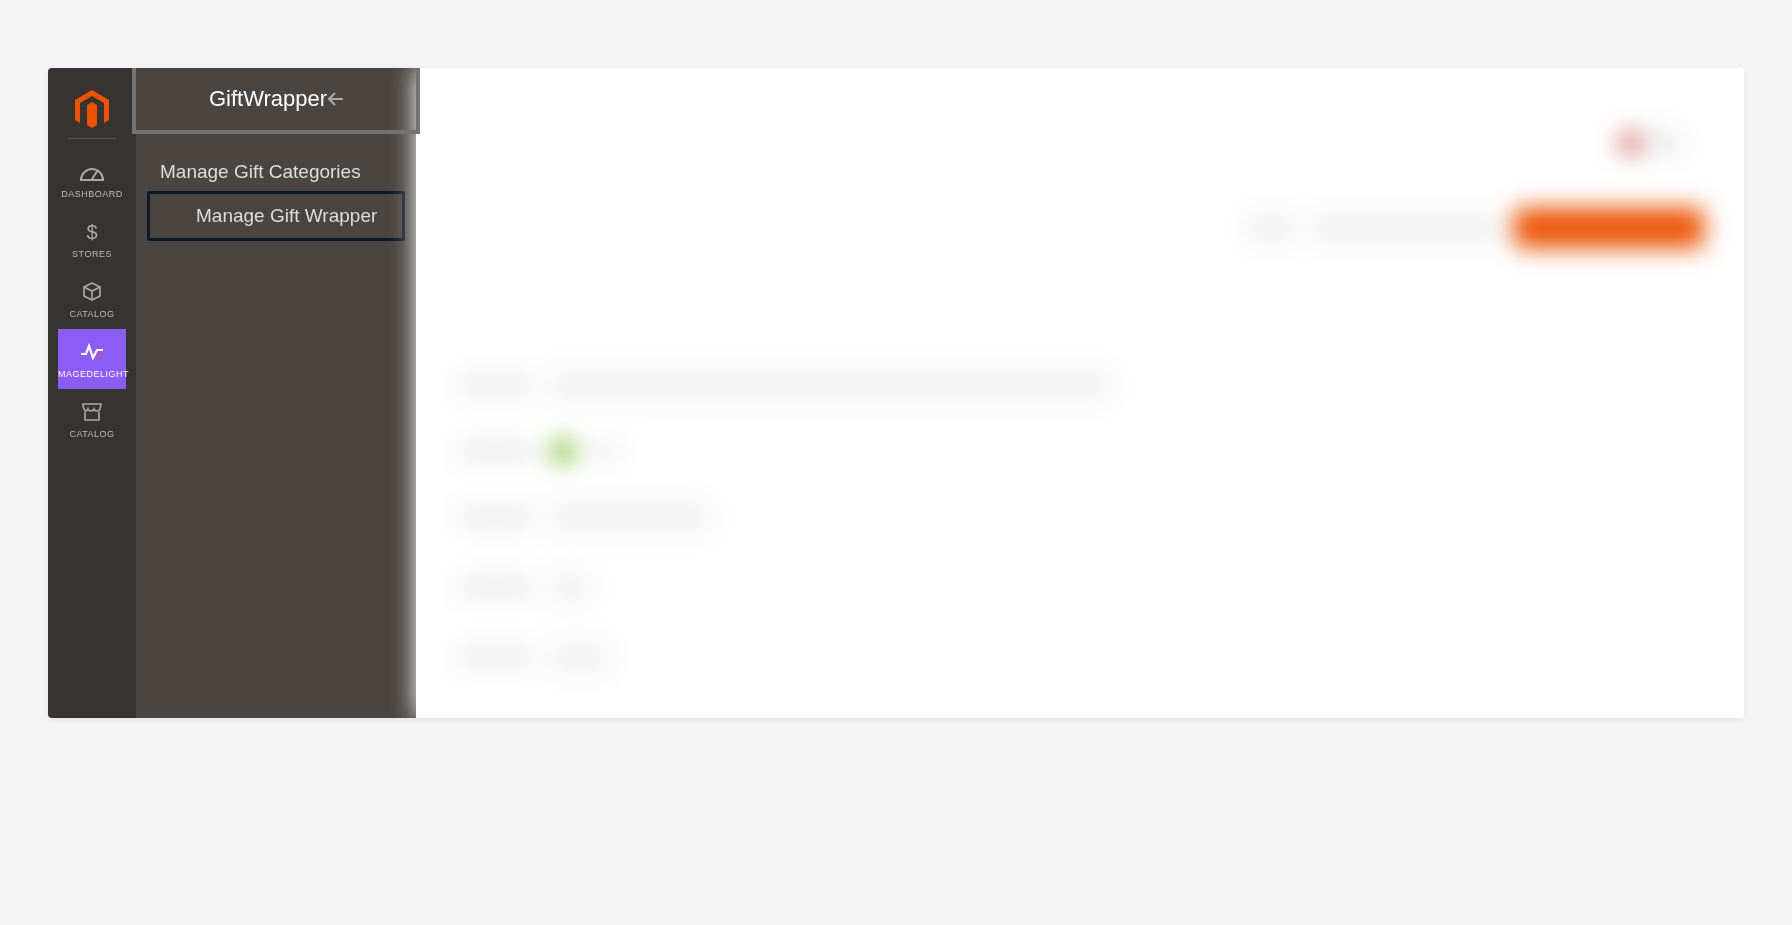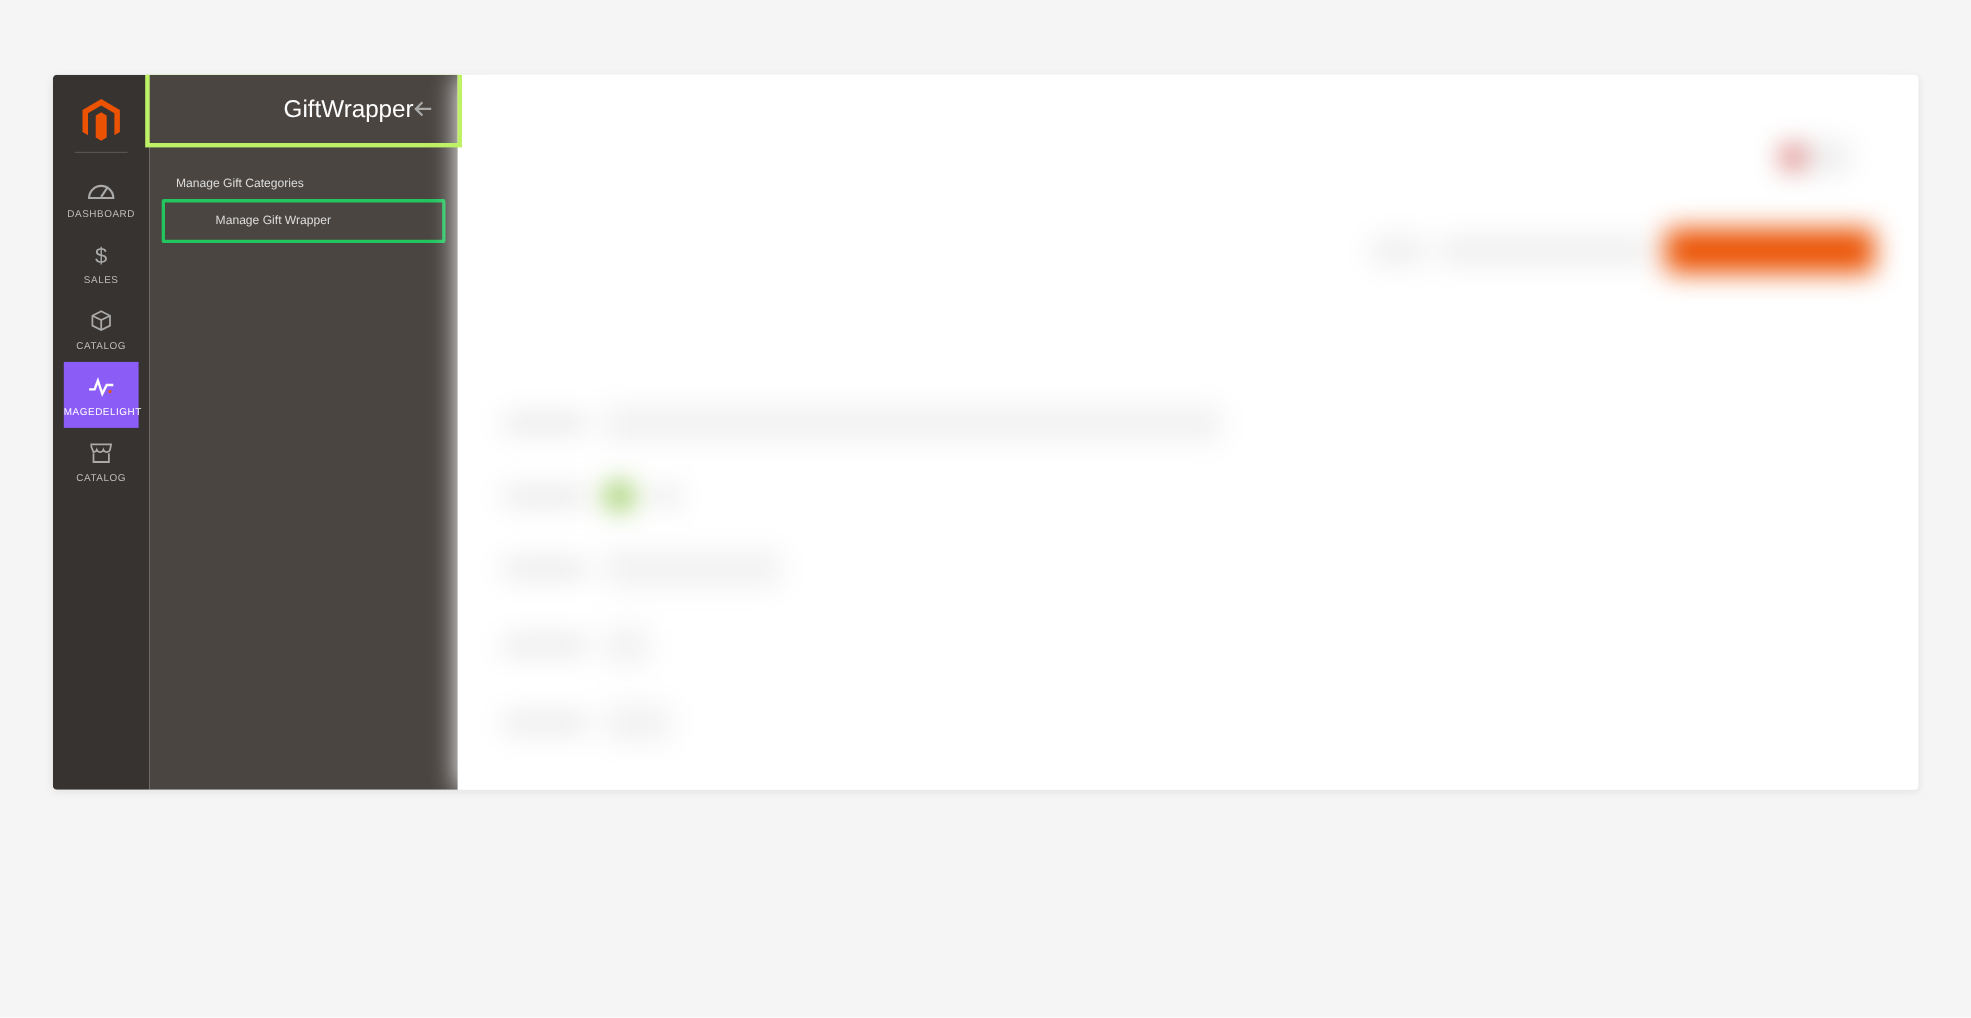--- a/index.html
+++ b/index.html
@@ -72,50 +72,50 @@
 .flyout {
   width: 280px;
   background: #4a4541;
   flex-shrink: 0;
   padding-top: 0;
   position:relative;
 }
 .flyout-header {
   display: flex;
   align-items: center;
-  justify-content: flex-end;
+  justify-content: center;
   padding: 18px 22px 18px 24px;
-  border: 4px solid #bef264;
+  border: 4px solid #737373;
   margin: -4px;
   position: relative;
   z-index: 2;
 }
 .flyout-title {
   color: #fff;
   font-size: 22px;
   font-weight: 500;
 }
 .back-arrow {
   color: #aaa;
   cursor: pointer;
   display:flex;
 }
 .flyout-list {
   list-style: none;
   padding: 20px 14px;
 }
 .flyout-list li {
   color: #ddd;
-  font-size: 11px;
+  font-size: 19px;
   padding: 11px 10px;
   cursor: pointer;
   border-radius: 2px;
 }
 .flyout-list li.highlight {
-  border: 3px solid #22c55e;
+  border: 3px solid #0f172a;
   margin: -3px;
   padding-left: 46px;
 }
 
 .content {
   flex: 1;
   position: relative;
   background: #fff;
   filter: blur(12px);
   padding: 30px 40px;
@@ -171,21 +171,21 @@
       </div>
       <div class="nav-label">DASHBOARD</div>
     </div>
 
     <div class="nav-item">
       <div class="nav-icon">
         <svg width="14" height="22" viewBox="0 0 14 22">
             <text x="7" y="18" text-anchor="middle" font-size="20" fill="#aaa" font-family="Arial">$</text>
           </svg>
       </div>
-      <div class="nav-label">SALES</div>
+      <div class="nav-label">STORES</div>
     </div>
 
     <div class="nav-item">
       <div class="nav-icon">
         <svg width="22" height="22" viewBox="0 0 22 22">
             <path d="M11 2l8 4v9l-8 4-8-4V6z" fill="none" stroke="#aaa" stroke-width="1.6"></path>
             <path d="M3 6l8 4 8-4M11 10v9" stroke="#aaa" stroke-width="1.6" fill="none"></path>
           </svg>
       </div>
       <div class="nav-label">CATALOG</div>

